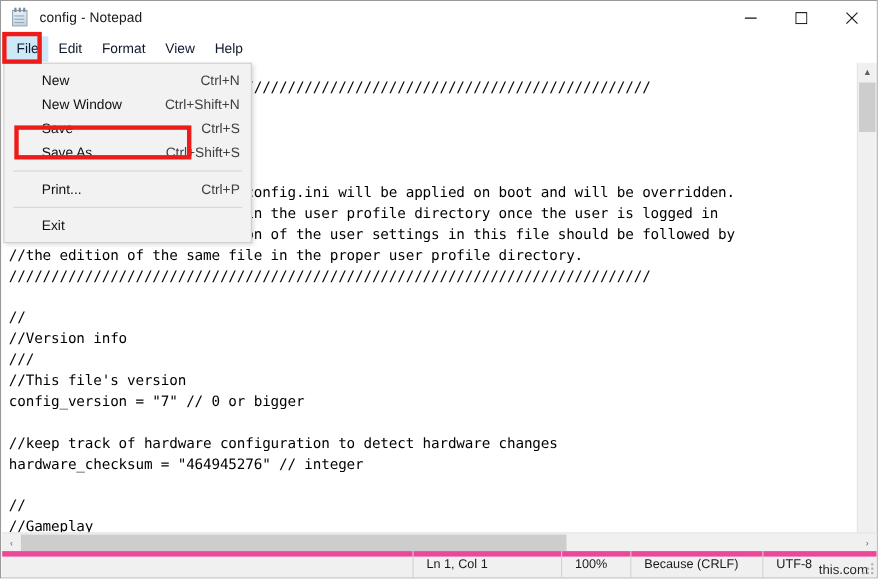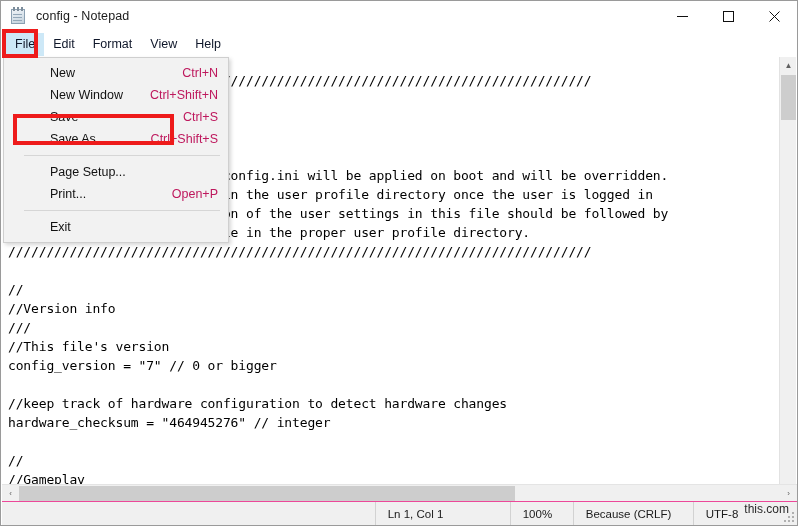--- a/index.html
+++ b/index.html
@@ -195,24 +195,24 @@
   }
 
   
   .statusbar {
     position: absolute;
     left: 1px;
     bottom: 0;
     width: 795px;
     height: 24px;
     background: #f0f0f0;
-    border-top: 1px solid #ec4899;
-    box-sizing: border-box;
-    display: flex;
-    align-items: flex-start;
+    border-top: 5px solid #ec4899;
+    box-sizing: border-box;
+    display: flex;
+    align-items: flex-end;
     font-size: 11.5px;
     color: #1a1a1a;
   }
   .status-cell {
     height: 24px;
     display: flex;
     align-items: center;
     padding: 0 12px;
     white-space: nowrap;
     box-sizing: border-box;
@@ -241,40 +241,40 @@
   
   .dropdown {
     position: absolute;
     left: 2px;
     top: 56px;
     width: 226px;
     background: #f2f2f2;
     border: 1px solid #cfcfcf;
     box-shadow: 2px 2px 4px rgba(0,0,0,0.16);
     box-sizing: border-box;
-    padding: 4px 0 4px 12px;
+    padding: 4px 0 4px 0;
     z-index: 20;
   }
   .menu-item {
     position: relative;
     height: 22px;
     display: flex;
     align-items: center;
     padding-left: 34px;
     padding-right: 10px;
     font-size: 12.5px;
     color: #111111;
     box-sizing: border-box;
     white-space: nowrap;
   }
   .menu-item .label { flex: 0 0 auto; }
   .menu-item .accel {
     position: absolute;
     right: 10px;
-    color: #be185d;
+    color: #404040;
     font-size: 12.5px;
   }
   .menu-sep {
     height: 1px;
     background: #d6d6d6;
     margin: 5px 8px 5px 8px;
   }
 
   
   .redbox {
@@ -404,26 +404,22 @@
     <div class="menu-item">
       <span class="label">Save</span>
       <span class="accel">Ctrl+S</span>
     </div>
     <div class="menu-item">
       <span class="label">Save As...</span>
       <span class="accel">Ctrl+Shift+S</span>
     </div>
     <div class="menu-sep"></div>
     <div class="menu-item">
-      <span class="label">Page Setup...</span>
-      <span class="accel"></span>
-    </div>
-    <div class="menu-item">
       <span class="label">Print...</span>
-      <span class="accel">Open+P</span>
+      <span class="accel">Ctrl+P</span>
     </div>
     <div class="menu-sep"></div>
     <div class="menu-item">
       <span class="label">Exit</span>
       <span class="accel"></span>
     </div>
   </div>
 
   <div class="redbox" id="redbox-file"></div>
   <div class="redbox" id="redbox-save"></div>

